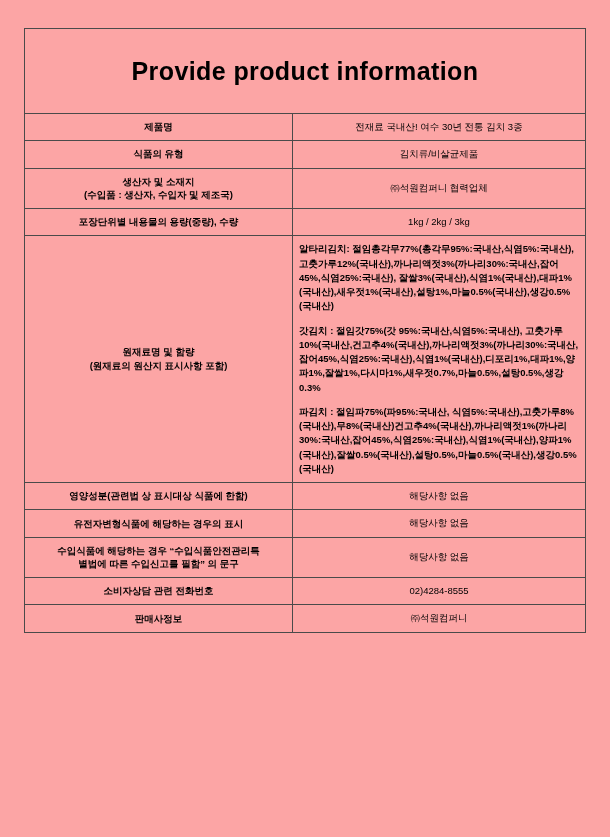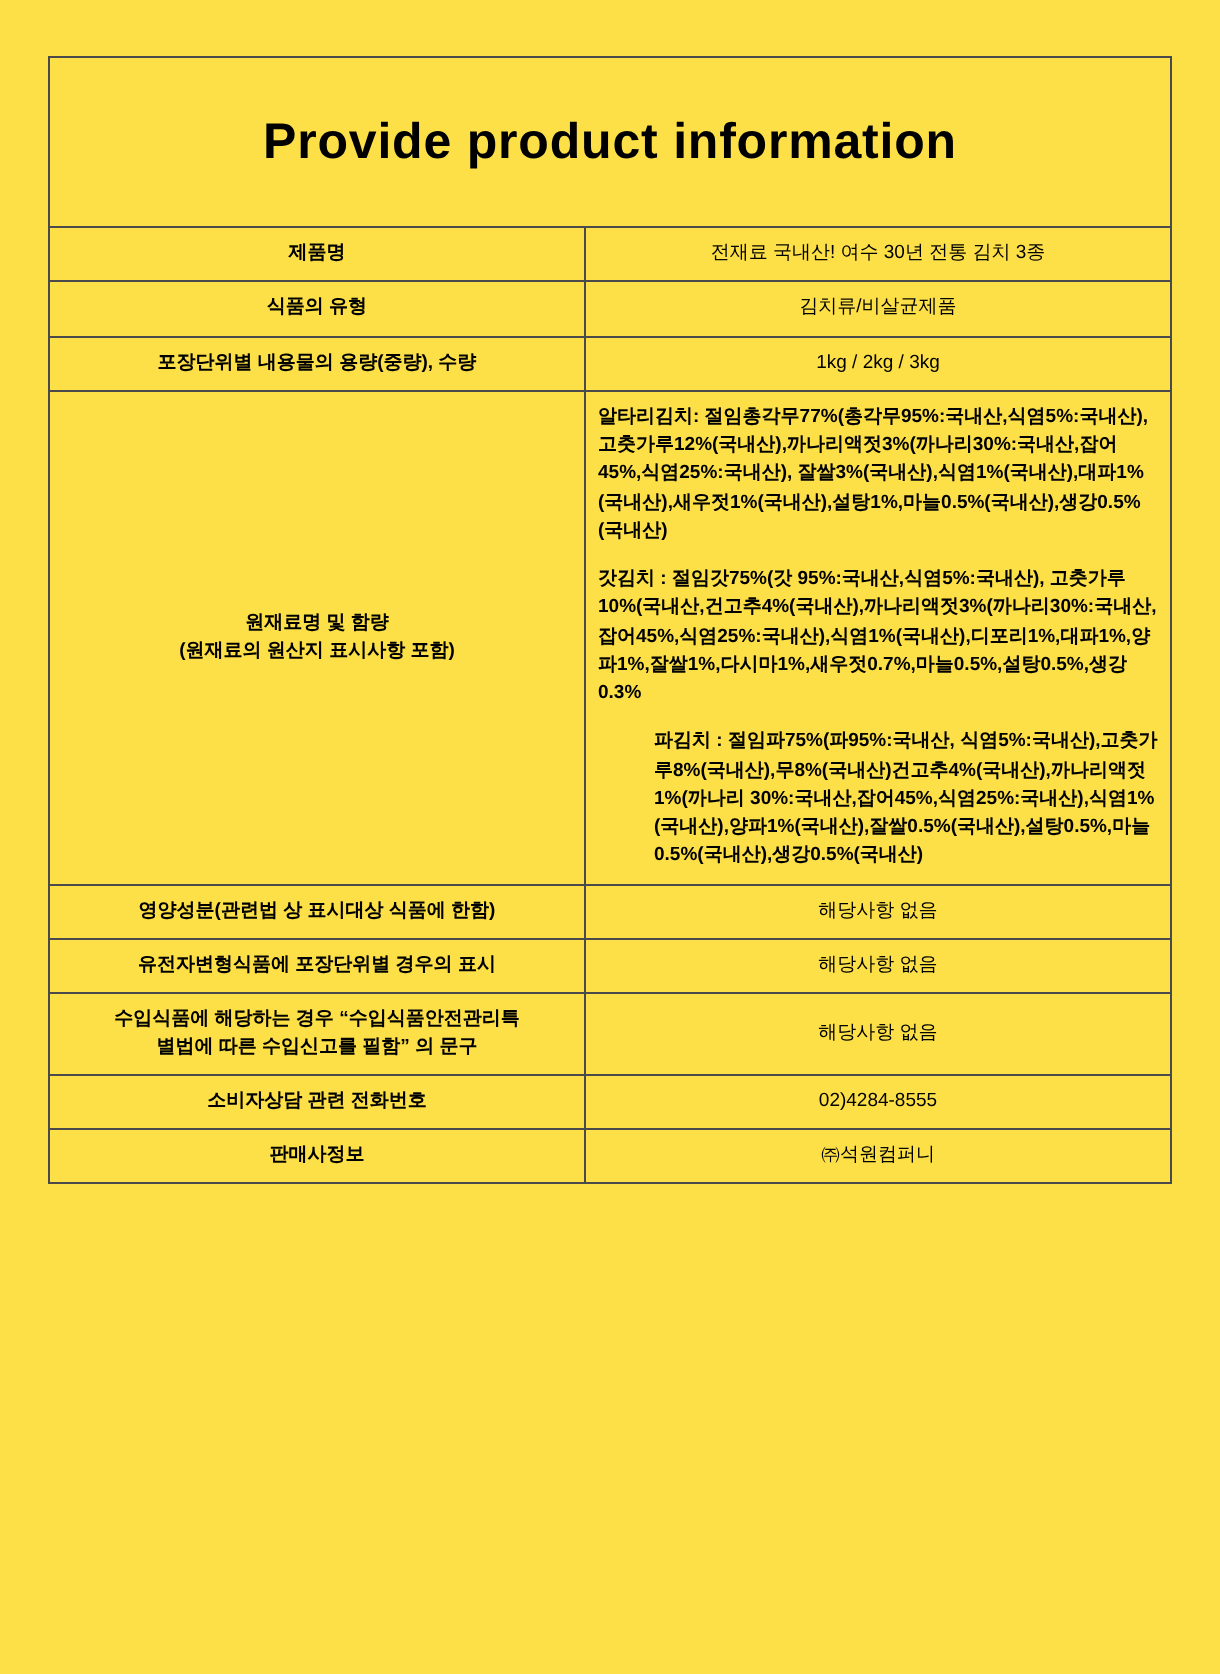--- a/index.html
+++ b/index.html
@@ -11,21 +11,21 @@
     width: 610px;
     height: 837px;
     font-family: "Liberation Sans", sans-serif;
     color: #000000;
   }
   .page {
     box-sizing: border-box;
     width: 610px;
     height: 837px;
     padding: 28px 24px 30px 24px;
-    background: #fde047;
+    background: #fca5a5;
   }
   .doc {
     border: 1px solid #4a4a4a;
     width: 100%;
     box-sizing: border-box;
   }
   .title-row {
     border-bottom: 1px solid #4a4a4a;
     height: 84px;
     display: flex;
@@ -72,21 +72,20 @@
     font-weight: bold;
     line-height: 1.5;
     padding: 8px 7px;
     font-size: 8.6px;
   }
   .ing-block {
     margin: 0 0 10px 0;
   }
   .ing-block:last-child {
     margin-bottom: 0;
-    margin-left: 28px;
   }
 </style>
 </head>
 <body>
 
 <div class="page">
   <div class="doc">
     <div class="title-row">
       <div class="title">Provide product information</div>
     </div>
@@ -94,37 +93,41 @@
       <tbody>
           <tr>
             <td class="lbl">제품명</td>
             <td class="val">전재료 국내산! 여수 30년 전통 김치 3종</td>
           </tr>
           <tr>
             <td class="lbl">식품의 유형</td>
             <td class="val">김치류/비살균제품</td>
           </tr>
           <tr>
+            <td class="lbl">생산자 및 소재지<br>(수입품 : 생산자, 수입자 및 제조국)</td>
+            <td class="val">㈜석원컴퍼니 협력업체</td>
+          </tr>
+          <tr>
             <td class="lbl">포장단위별 내용물의 용량(중량), 수량</td>
             <td class="val">1kg / 2kg / 3kg</td>
           </tr>
           <tr>
             <td class="lbl">원재료명 및 함량<br>(원재료의 원산지 표시사항 포함)</td>
             <td class="val-left">
               <div class="ing-block">알타리김치: 절임총각무77%(총각무95%:국내산,식염5%:국내산),고춧가루12%(국내산),까나리액젓3%(까나리30%:국내산,잡어45%,식염25%:국내산), 잘쌀3%(국내산),식염1%(국내산),대파1%(국내산),새우젓1%(국내산),설탕1%,마늘0.5%(국내산),생강0.5%(국내산)</div>
               <div class="ing-block">갓김치 : 절임갓75%(갓 95%:국내산,식염5%:국내산), 고춧가루10%(국내산,건고추4%(국내산),까나리액젓3%(까나리30%:국내산,잡어45%,식염25%:국내산),식염1%(국내산),디포리1%,대파1%,양파1%,잘쌀1%,다시마1%,새우젓0.7%,마늘0.5%,설탕0.5%,생강0.3%</div>
               <div class="ing-block">파김치 : 절임파75%(파95%:국내산, 식염5%:국내산),고춧가루8%(국내산),무8%(국내산)건고추4%(국내산),까나리액젓1%(까나리 30%:국내산,잡어45%,식염25%:국내산),식염1%(국내산),양파1%(국내산),잘쌀0.5%(국내산),설탕0.5%,마늘0.5%(국내산),생강0.5%(국내산)</div>
             </td>
           </tr>
           <tr>
             <td class="lbl">영양성분(관련법 상 표시대상 식품에 한함)</td>
             <td class="val">해당사항 없음</td>
           </tr>
           <tr>
-            <td class="lbl">유전자변형식품에 포장단위별 경우의 표시</td>
+            <td class="lbl">유전자변형식품에 해당하는 경우의 표시</td>
             <td class="val">해당사항 없음</td>
           </tr>
           <tr>
             <td class="lbl">수입식품에 해당하는 경우 “수입식품안전관리특<br>별법에 따른 수입신고를 필함” 의 문구</td>
             <td class="val">해당사항 없음</td>
           </tr>
           <tr>
             <td class="lbl">소비자상담 관련 전화번호</td>
             <td class="val">02)4284-8555</td>
           </tr>

